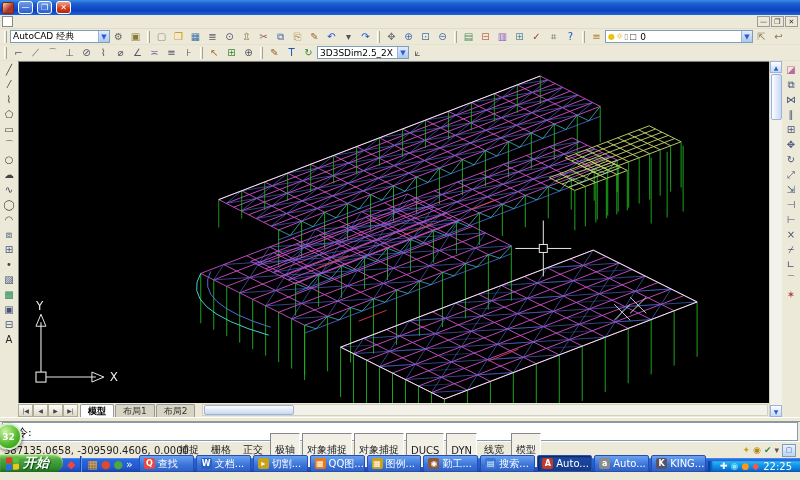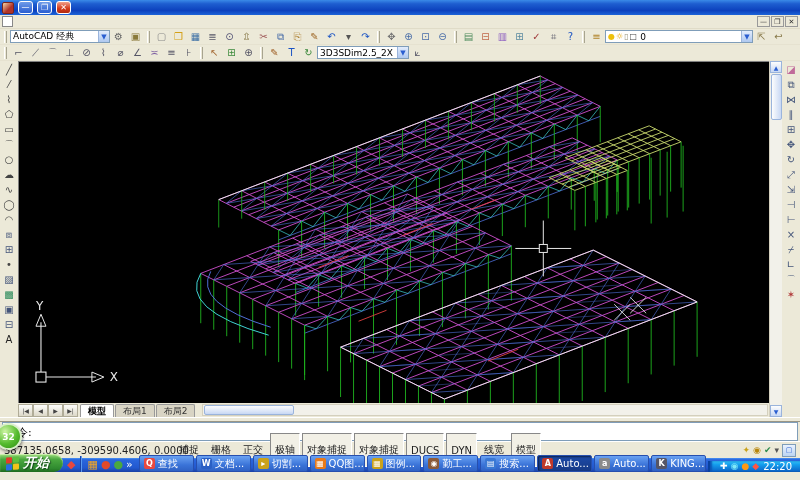--- a/index.html
+++ b/index.html
@@ -1144,18 +1144,18 @@
           <span>KING...</span>
         </span>
       </span>
     <span class="tray">
       <span id="tray-icons" style="display:flex;gap:3px">
           <span class="trayico" style="color: rgb(255, 255, 255);">✚</span>
           <span class="trayico" style="color: rgb(126, 232, 248);">◉</span>
           <span class="trayico" style="color: rgb(255, 153, 18);">●</span>
           <span class="trayico" style="color: rgb(255, 85, 68);">◆</span>
         </span>
-      <span>22:20</span>
+      <span>22:25</span>
     </span>
   </div>
 
   <div class="ball">32</div>
 </div>
 
 </body></html>

